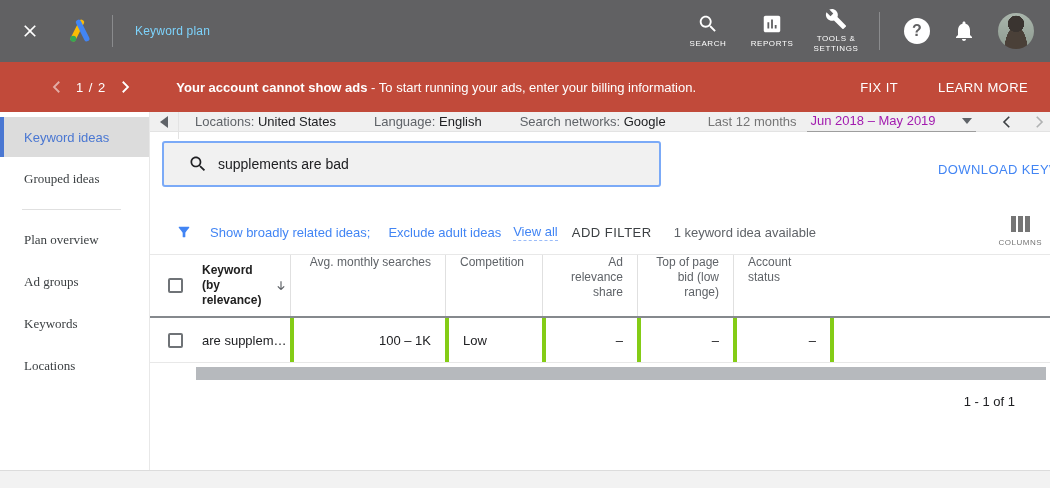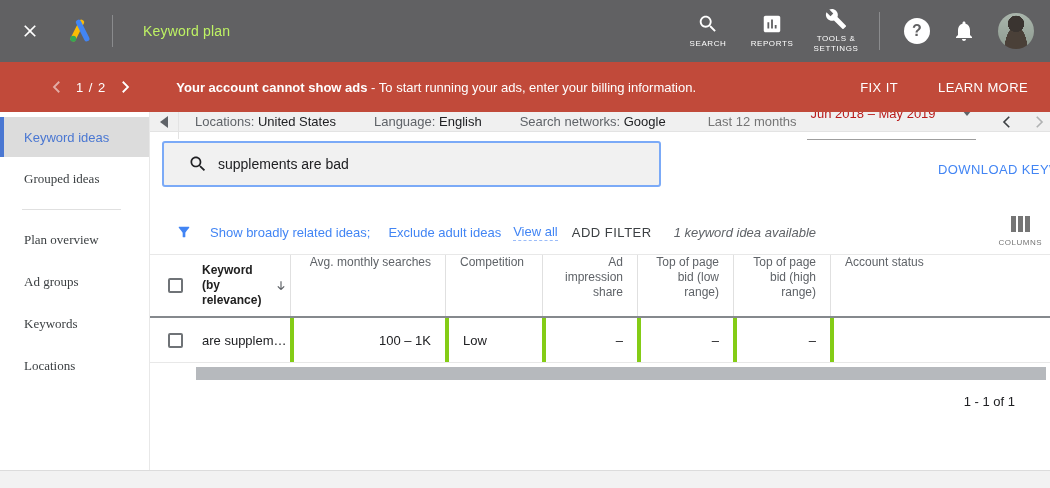--- a/index.html
+++ b/index.html
@@ -4,21 +4,21 @@
 <style>
   * { margin:0; padding:0; box-sizing:border-box; }
   html,body { width:1050px; height:488px; overflow:hidden; }
   body { font-family:"Liberation Sans", sans-serif; position:relative; background:#fff; color:#202124; }
 
   
   .topbar { position:absolute; top:0; left:0; width:1050px; height:62px; background:#616163; display:flex; align-items:center; }
   .topbar .close { width:20px; height:20px; margin-left:20px; cursor:pointer; }
   .topbar .logo { margin-left:24px; }
   .tb-divider { width:1px; height:32px; background:#8a8b8d; margin-left:16px; }
-  .tb-title { color:#bef264; font-size:14px; font-weight:500; margin-left:30px; letter-spacing:.2px; }
+  .tb-title { color:#7dd3fc; font-size:12px; font-weight:500; margin-left:22px; letter-spacing:.2px; }
   .tb-right { margin-left:auto; display:flex; align-items:center; padding-right:16px; }
   .tb-nav-item { width:62px; display:flex; flex-direction:column; align-items:center; justify-content:center; cursor:pointer; margin-left:2px; }
   .tb-nav-item .lbl { color:#fff; font-size:8px; letter-spacing:.6px; margin-top:4px; text-align:center; line-height:10px; }
   .tb-divider2 { width:1px; height:38px; background:#8a8b8d; margin:0 14px 0 12px; }
   .help-circle { width:26px; height:26px; border-radius:50%; background:#fff; color:#616163; font-size:16px; font-weight:700; display:flex; align-items:center; justify-content:center; margin:0 10px; cursor:pointer; }
   .bell { margin:0 12px; cursor:pointer; }
   .avatar { width:36px; height:36px; border-radius:50%; margin-left:10px; cursor:pointer;
     background:
       radial-gradient(circle at 50% 30%, #3a3430 0 26%, rgba(0,0,0,0) 27%),
       radial-gradient(ellipse at 50% 105%, #4a4038 0 45%, rgba(0,0,0,0) 46%),
@@ -45,38 +45,38 @@
   
   .main { position:absolute; top:112px; left:150px; right:0; bottom:18px; background:#fff; overflow:hidden; }
 
   .ctx-toolbar { height:20px; background:#f0f0f0; border-bottom:1px solid #e3e3e3; display:flex; align-items:center; font-size:13px; color:#5f6368; }
   .back-btn { width:28px; height:34px; display:flex; align-items:center; justify-content:center; cursor:pointer; }
   .back-tri { width:0; height:0; border-top:6px solid transparent; border-bottom:6px solid transparent; border-right:8px solid #5f6368; }
   .ctx-sep { width:1px; height:34px; background:#e3e3e3; margin-right:8px; }
   .ctx-pair { margin-left:8px; margin-right:30px; cursor:pointer; }
   .ctx-pair .val { color:#202124; }
   .date-label { margin-left:12px; color:#757575; }
-  .date-select { margin-left:10px; color:#b91c1c; border-bottom:1px solid #9e9e9e; padding:2px 4px 18px 4px; display:flex; align-items:center; cursor:pointer; }
+  .date-select { margin-left:10px; color:#a21caf; border-bottom:1px solid #9e9e9e; padding:2px 4px 3px 4px; display:flex; align-items:center; cursor:pointer; }
   .caret-down { width:0; height:0; border-left:5px solid transparent; border-right:5px solid transparent; border-top:6px solid #5f6368; margin-left:26px; }
   .date-chev { width:18px; height:18px; cursor:pointer; }
   .date-chev.prev { margin-left:22px; }
   .date-chev.next { margin-left:14px; opacity:.35; cursor:default; }
 
   .search-row { height:78px; position:relative; }
   .search-box { position:absolute; left:12px; top:9px; width:499px; height:46px; background:#f1f1f1; border:2px solid #7baaf7; border-radius:3px; display:flex; align-items:center; }
   .search-box input { border:none; outline:none; background:transparent; font-family:"Liberation Sans", sans-serif; font-size:14px; color:#202124; flex:1; margin-left:10px; }
   .search-glass { margin-left:24px; }
   .download-link { position:absolute; left:788px; top:30px; color:#4285f4; font-size:13px; font-weight:500; letter-spacing:.4px; white-space:nowrap; cursor:pointer; }
 
   .filter-row { height:44px; display:flex; align-items:center; font-size:13px; position:relative; }
   .funnel { margin-left:26px; cursor:pointer; }
   .blue-link { color:#4285f4; cursor:pointer; margin-left:18px; }
   .view-all { color:#4285f4; cursor:pointer; margin-left:12px; border-bottom:1px dashed #9bbcf9; padding-bottom:1px; }
   .add-filter { color:#3c4043; font-weight:500; letter-spacing:.5px; margin-left:14px; cursor:pointer; }
-  .idea-count { color:#5f6368; margin-left:22px;font-style:italic; }
+  .idea-count { color:#5f6368; margin-left:22px; }
   .columns-ctl { position:absolute; right:8px; top:6px; display:flex; flex-direction:column; align-items:center; cursor:pointer; }
   .col-icon { display:flex; gap:2px; }
   .col-icon span { width:5px; height:16px; background:#757575; display:block; }
   .columns-ctl .lbl { font-size:8px; color:#757575; letter-spacing:.5px; margin-top:6px; }
 
   
   .grid { display:grid; grid-template-columns:140px 155px 97px 95px 96px 97px minmax(0,1fr); }
   .thead { border-top:1px solid #e8e8e8; border-bottom:2px solid #85898d; height:64px; }
   .th { font-size:12px; color:#5f6368; display:flex; border-left:1px solid #e0e0e0; padding:0 14px; line-height:15px; }
   .th:first-child { border-left:none; padding:0; }
@@ -228,23 +228,22 @@
       <div class="kw-head">
         <div class="cb"></div>
         <span class="txt">Keyword (by relevance)</span>
         <svg class="sort-arrow" width="14" height="14" viewBox="0 0 24 24">
             <path d="M12 4v14m0 0l-5.5-5.5M12 18l5.5-5.5" fill="none" stroke="#5f6368" stroke-width="2"></path>
           </svg>
       </div>
     </div>
     <div class="th r">Avg. monthly searches</div>
     <div class="th">Competition</div>
-    <div class="th r">Ad impression share</div>
+    <div class="th r">Ad relevance share</div>
     <div class="th r">Top of page bid (low range)</div>
-    <div class="th r">Top of page bid (high range)</div>
     <div class="th">Account status</div>
   </div>
 
 
   <div class="grid trow">
     <div class="td">
       <div class="kw-cell">
         <div class="cb"></div>
         <span class="txt">are supplem…</span>
       </div>

